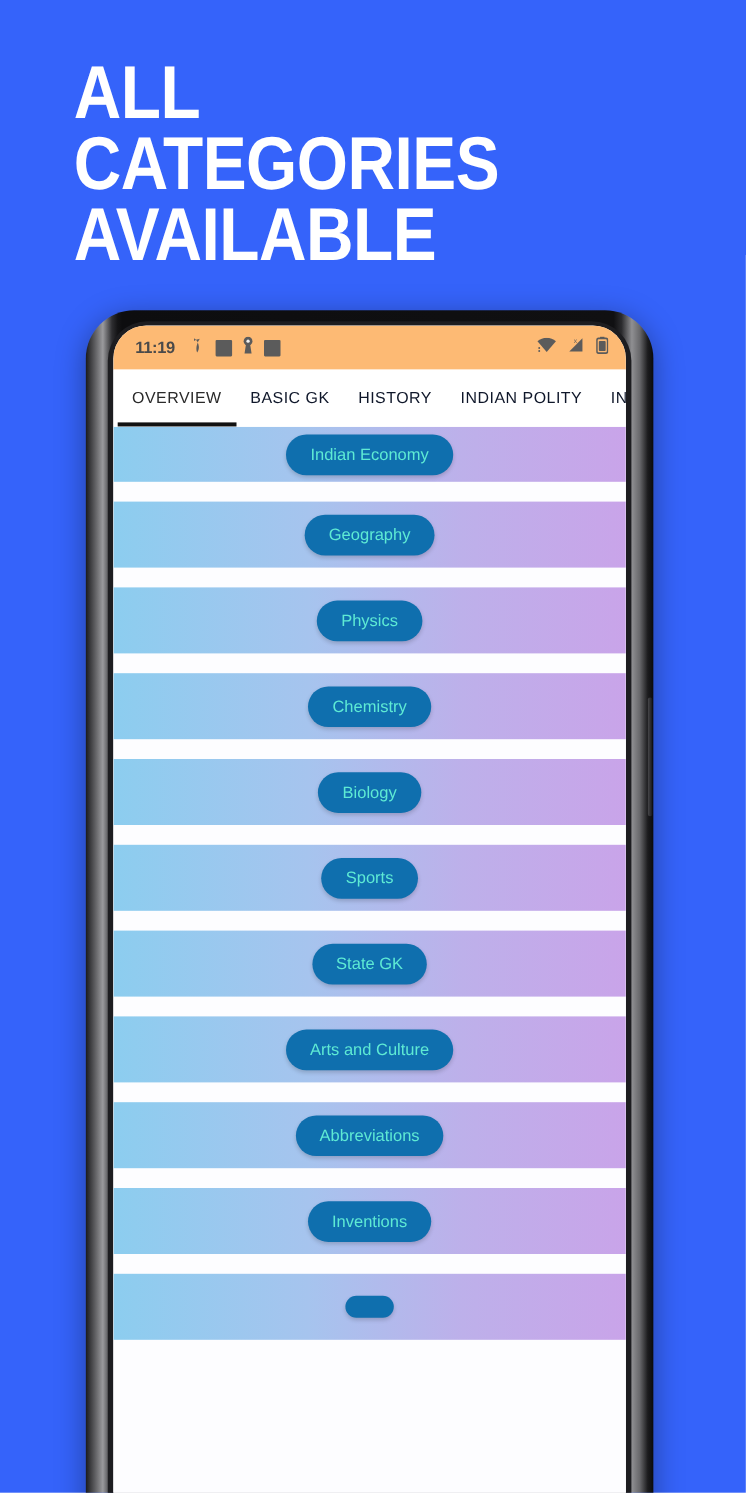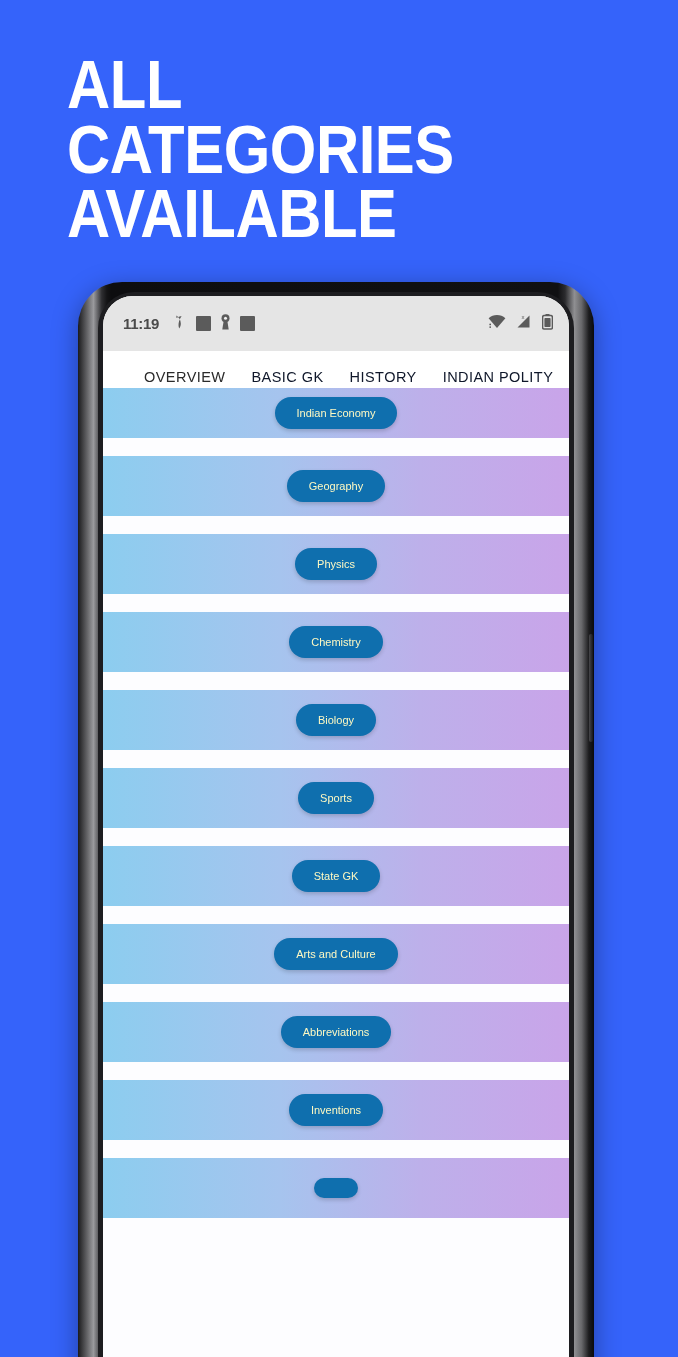--- a/index.html
+++ b/index.html
@@ -83,22 +83,22 @@
     top: 14px;
     width: 466px;
     bottom: 0;
     border-radius: 30px 30px 0 0;
     background: #ffffff;
     overflow: hidden;
   }
 
   
   .status-bar {
-    height: 55px;
-    background: #e5e5e5;
+    height: 40px;
+    background: #fdba74;
     display: flex;
     align-items: center;
     padding: 0 16px 0 20px;
     box-sizing: border-box;
   }
   .status-time {
     font-size: 15px;
     font-weight: bold;
     color: #4a4a4a;
     letter-spacing: -0.3px;
@@ -122,21 +122,21 @@
     border-radius: 1px;
   }
 
   
   .tab-bar {
     position: relative;
     height: 52px;
     background: #ffffff;
     display: flex;
     align-items: center;
-    padding-left: 28px;
+    padding-left: 4px;
     overflow: hidden;
     white-space: nowrap;
     text-align: center;
   }
   .tab {
     font-size: 14.5px;
     color: #0f172a;
     letter-spacing: 0.45px;
     padding: 0 13px;
     flex: 0 0 auto;
@@ -167,22 +167,22 @@
     height: 60px;
     margin-bottom: 18px;
     background: linear-gradient(90deg, #8ccdef 0%, #a6c4ee 38%, #bdb0ea 68%, #c9a4e9 100%);
     display: flex;
     align-items: center;
     justify-content: center;
   }
   .cat-row.first { height: 50px; margin-top: 0; }
   .cat-pill {
     background: #0f6fae;
-    color: #fef9c3;
-    font-size: 11px;
+    color: #5eead4;
+    font-size: 15px;
     padding: 10px 22px;
     border-radius: 26px;
     box-shadow: 0 2px 4px rgba(0,0,0,0.18);
     white-space: nowrap;
   }
 </style>
 </head>
 <body>
 
 <div class="promo-headline">ALL CATEGORIES

